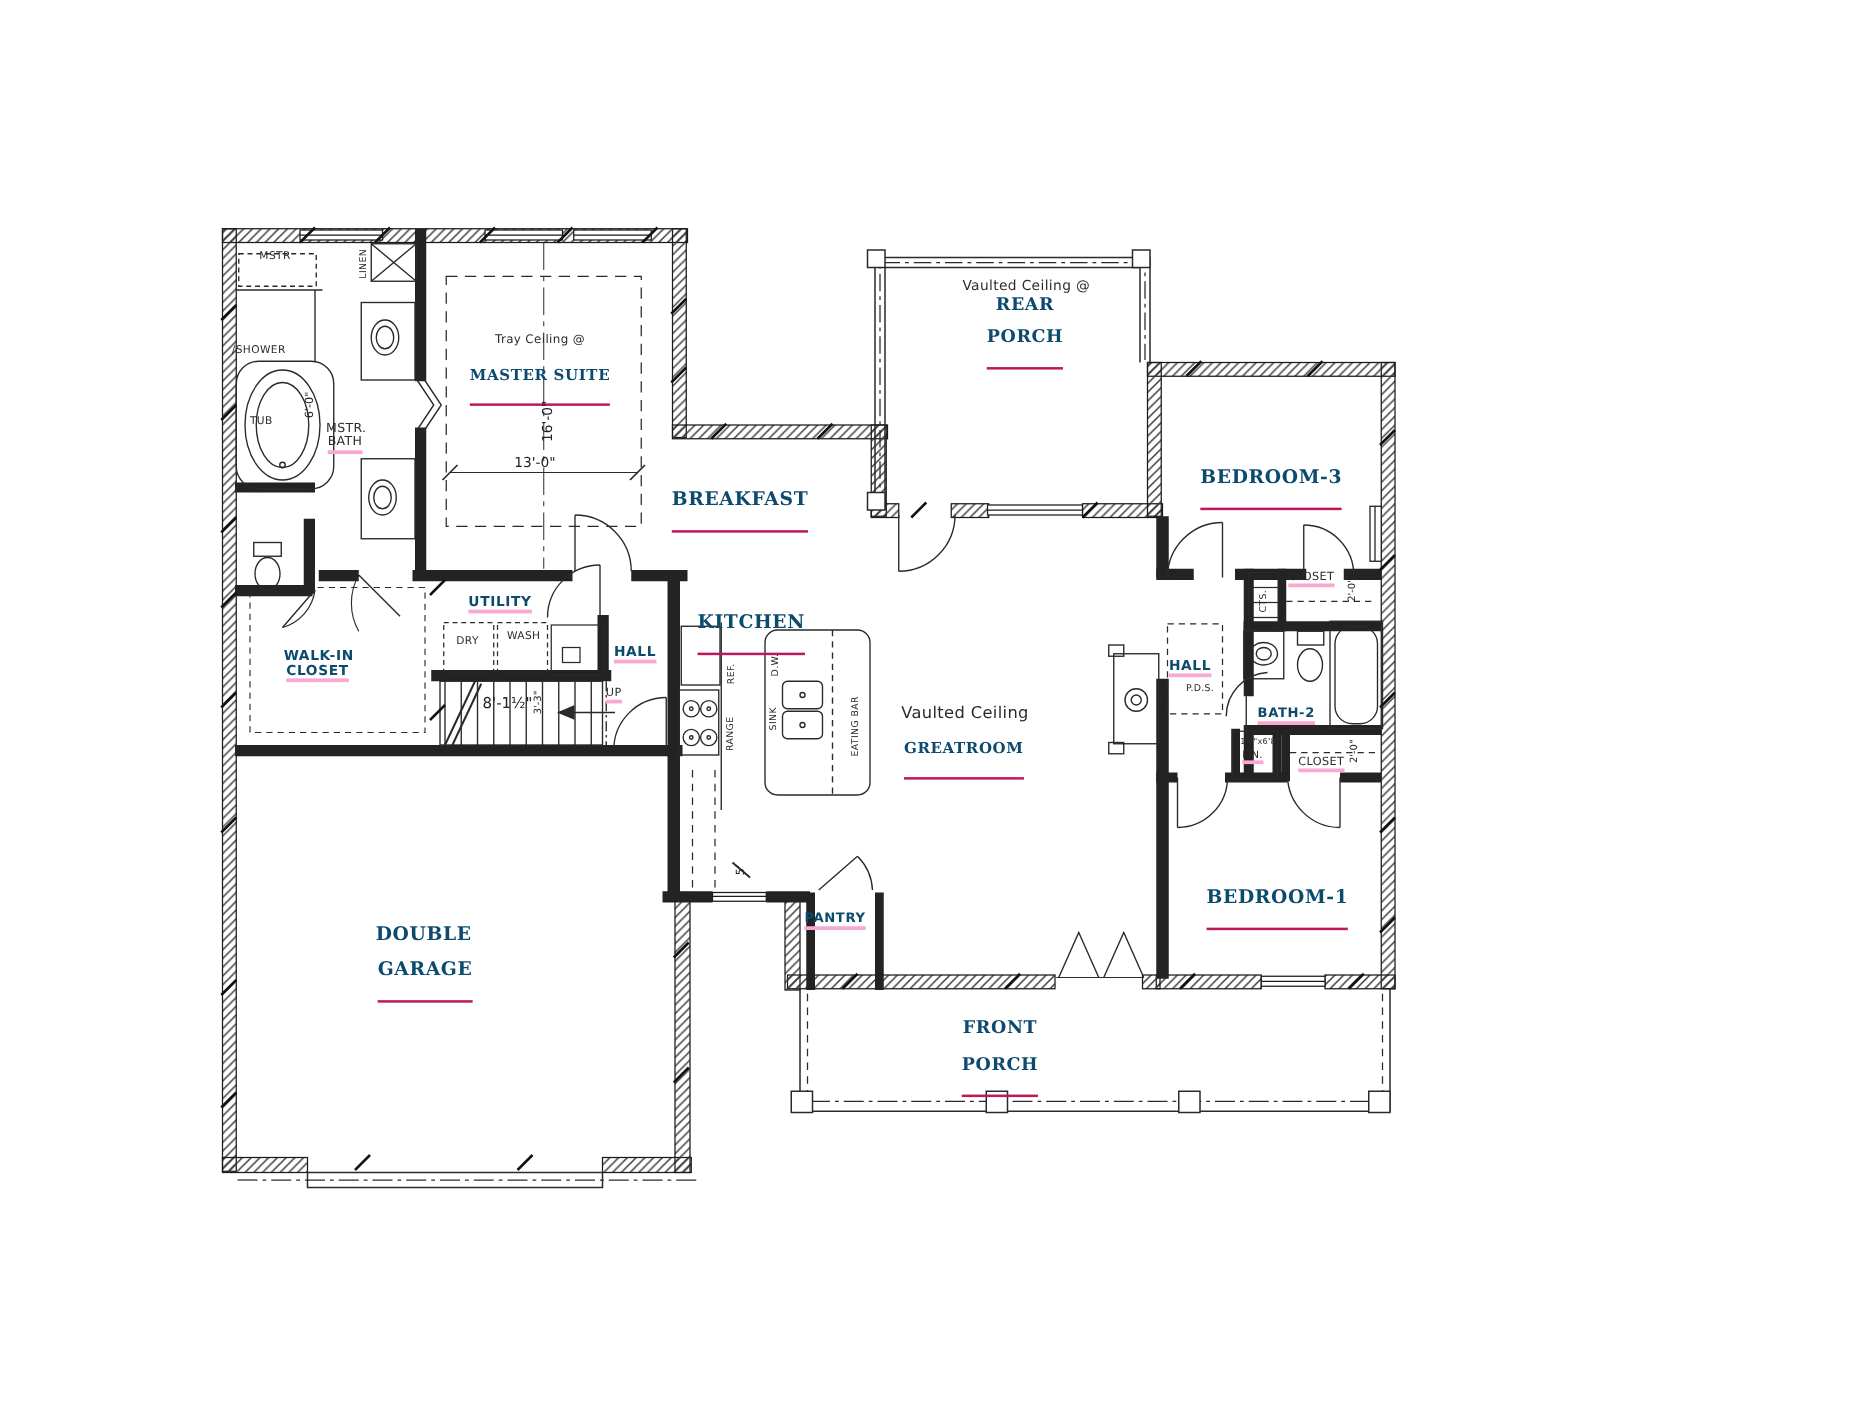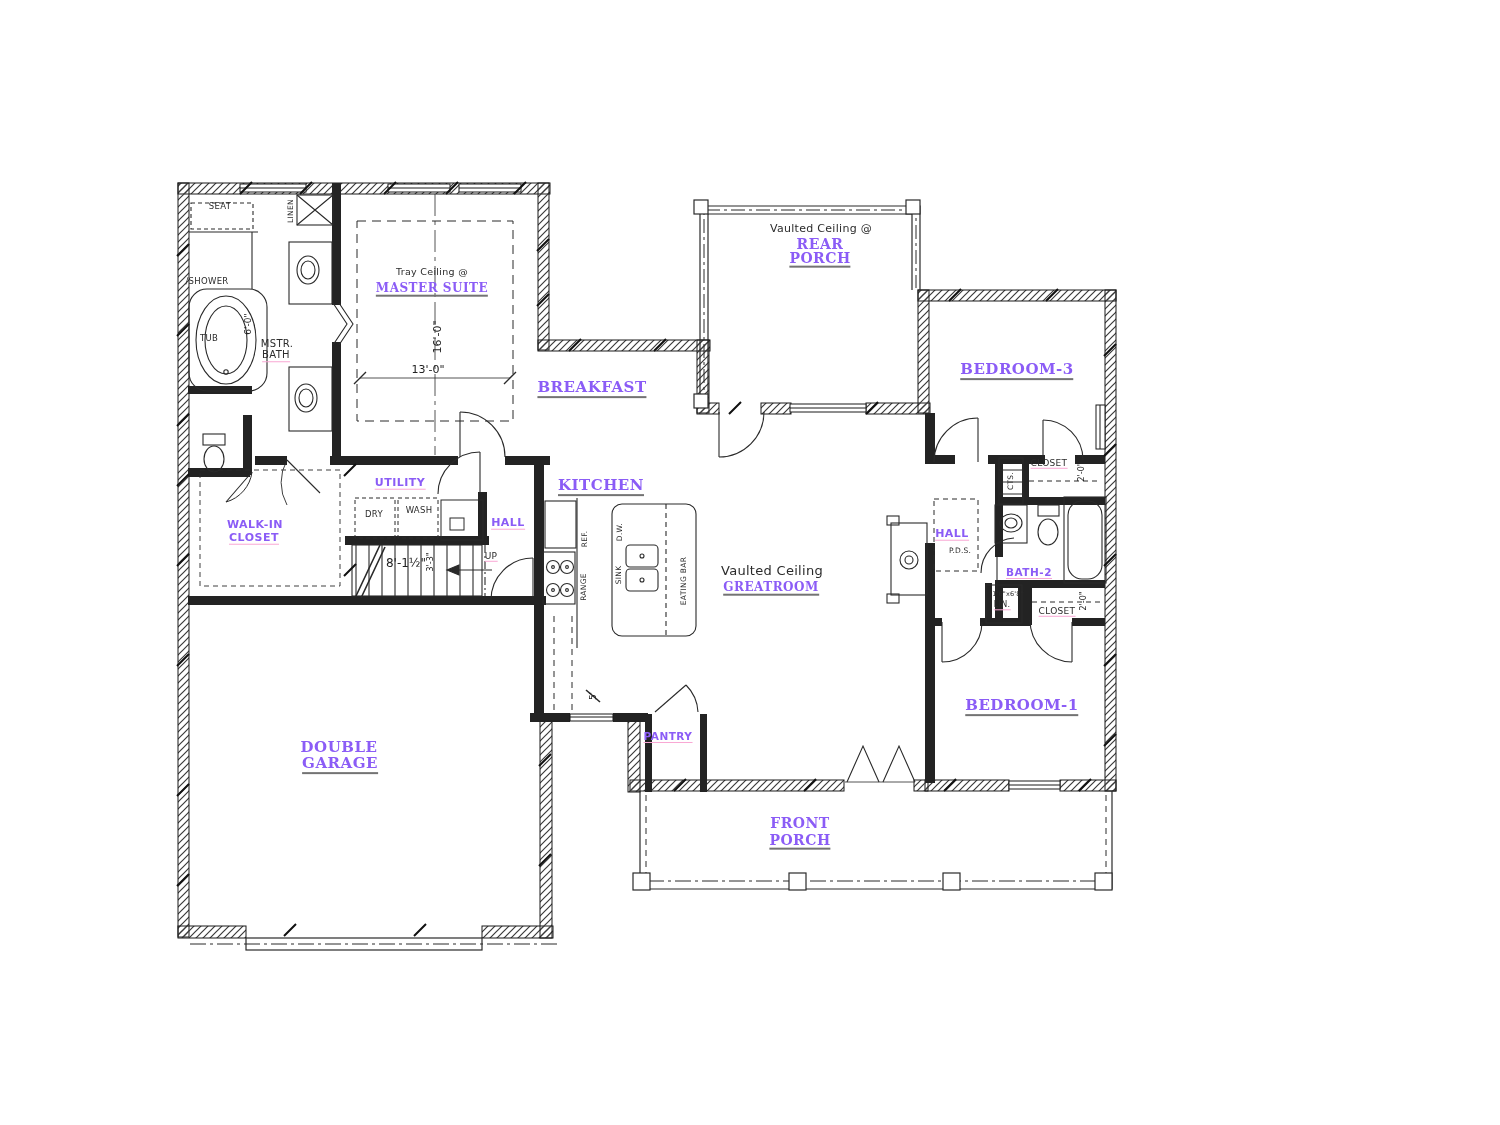--- a/index.html
+++ b/index.html
@@ -1,30 +1,30 @@
 <!DOCTYPE html>
 <html><head>
 <meta charset="utf-8">
 <style>
   html,body{margin:0;padding:0;background:#fff;}
   #plan{position:relative;width:1500px;height:1125px;background:#ffffff;overflow:hidden;
         font-family:"DejaVu Sans", sans-serif;color:#161616;}
   #plan svg{position:absolute;left:0;top:0;}
   .lbl{position:absolute;transform:translate(-50%,-50%);white-space:nowrap;line-height:1.05;
-       color:#8b5cf6;text-align:center;}
+       color:#0c4a6e;text-align:center;}
   .v{transform:translate(-50%,-50%) rotate(-90deg);}
   .rm{font-family:"DejaVu Serif", serif;font-weight:bold;font-size:15px;letter-spacing:.5px;}
   .rm.lg{font-size:12px;}
   .cad{font-family:"DejaVu Sans", sans-serif;font-weight:bold;font-size:11px;letter-spacing:.5px;}
   .sm{font-size:8.5px;letter-spacing:.3px;color:#2b2b2b;}
   .xs{font-size:6.5px;letter-spacing:.2px;color:#2b2b2b;padding-left:12px;}
   .dim{font-size:11px;color:#222;}
   .dim.s{font-size:8px;}
-  .u{border-bottom:2px solid #737373;padding-bottom:0px;}
-  .u1{border-bottom:1px solid #f9a8d4;padding-bottom:0px;text-align:center;}
+  .u{border-bottom:2px solid #be185d;padding-bottom:16px;margin-top:20px;}
+  .u1{border-bottom:3px solid #f9a8d4;padding-bottom:0px;text-align:center;}
 </style>
 </head>
 <body>
 
 <div id="plan">
 
 <svg width="1500" height="1125" viewBox="0 0 1500 1125">
   <defs>
     <pattern id="hat" width="7" height="7" patternUnits="userSpaceOnUse">
       <path d="M0,7 L7,0 M-1,1 L1,-1 M6,8 L8,6" stroke="#3a3a3a" stroke-width="1.2" fill="none"></path>
@@ -281,21 +281,21 @@
   </g>
 </svg>
 
 <div class="lbl sm" style="left:432px;top:272px;font-size:9.5px">Tray Ceiling @</div>
 <div class="lbl rm lg u" style="left:432px;top:289px">MASTER SUITE</div>
 <div class="lbl dim v" style="left:438px;top:337px">16'-0"</div>
 <div class="lbl dim" style="left:428px;top:370px">13'-0"</div>
 
 <div class="lbl sm" style="left:277px;top:344px;font-size:10px">MSTR.</div>
 <div class="lbl sm u1" style="left:276px;top:356px;font-size:10px">BATH</div>
-<div class="lbl sm" style="left:220px;top:206px">SEAT</div>
+<div class="lbl sm" style="left:220px;top:206px">MSTR</div>
 <div class="lbl sm" style="left:207px;top:281px">/SHOWER</div>
 <div class="lbl sm" style="left:209px;top:338px">TUB</div>
 <div class="lbl dim s v" style="left:249px;top:324px;font-size:9px">6'-0"</div>
 <div class="lbl sm v" style="left:291px;top:211px;font-size:7.5px">LINEN</div>
 
 <div class="lbl cad" style="left:255px;top:525px">WALK-IN</div>
 <div class="lbl cad u1" style="left:254px;top:538px">CLOSET</div>
 
 <div class="lbl rm u" style="left:592px;top:389px">BREAKFAST</div>
 <div class="lbl rm u" style="left:601px;top:487px">KITCHEN</div>

